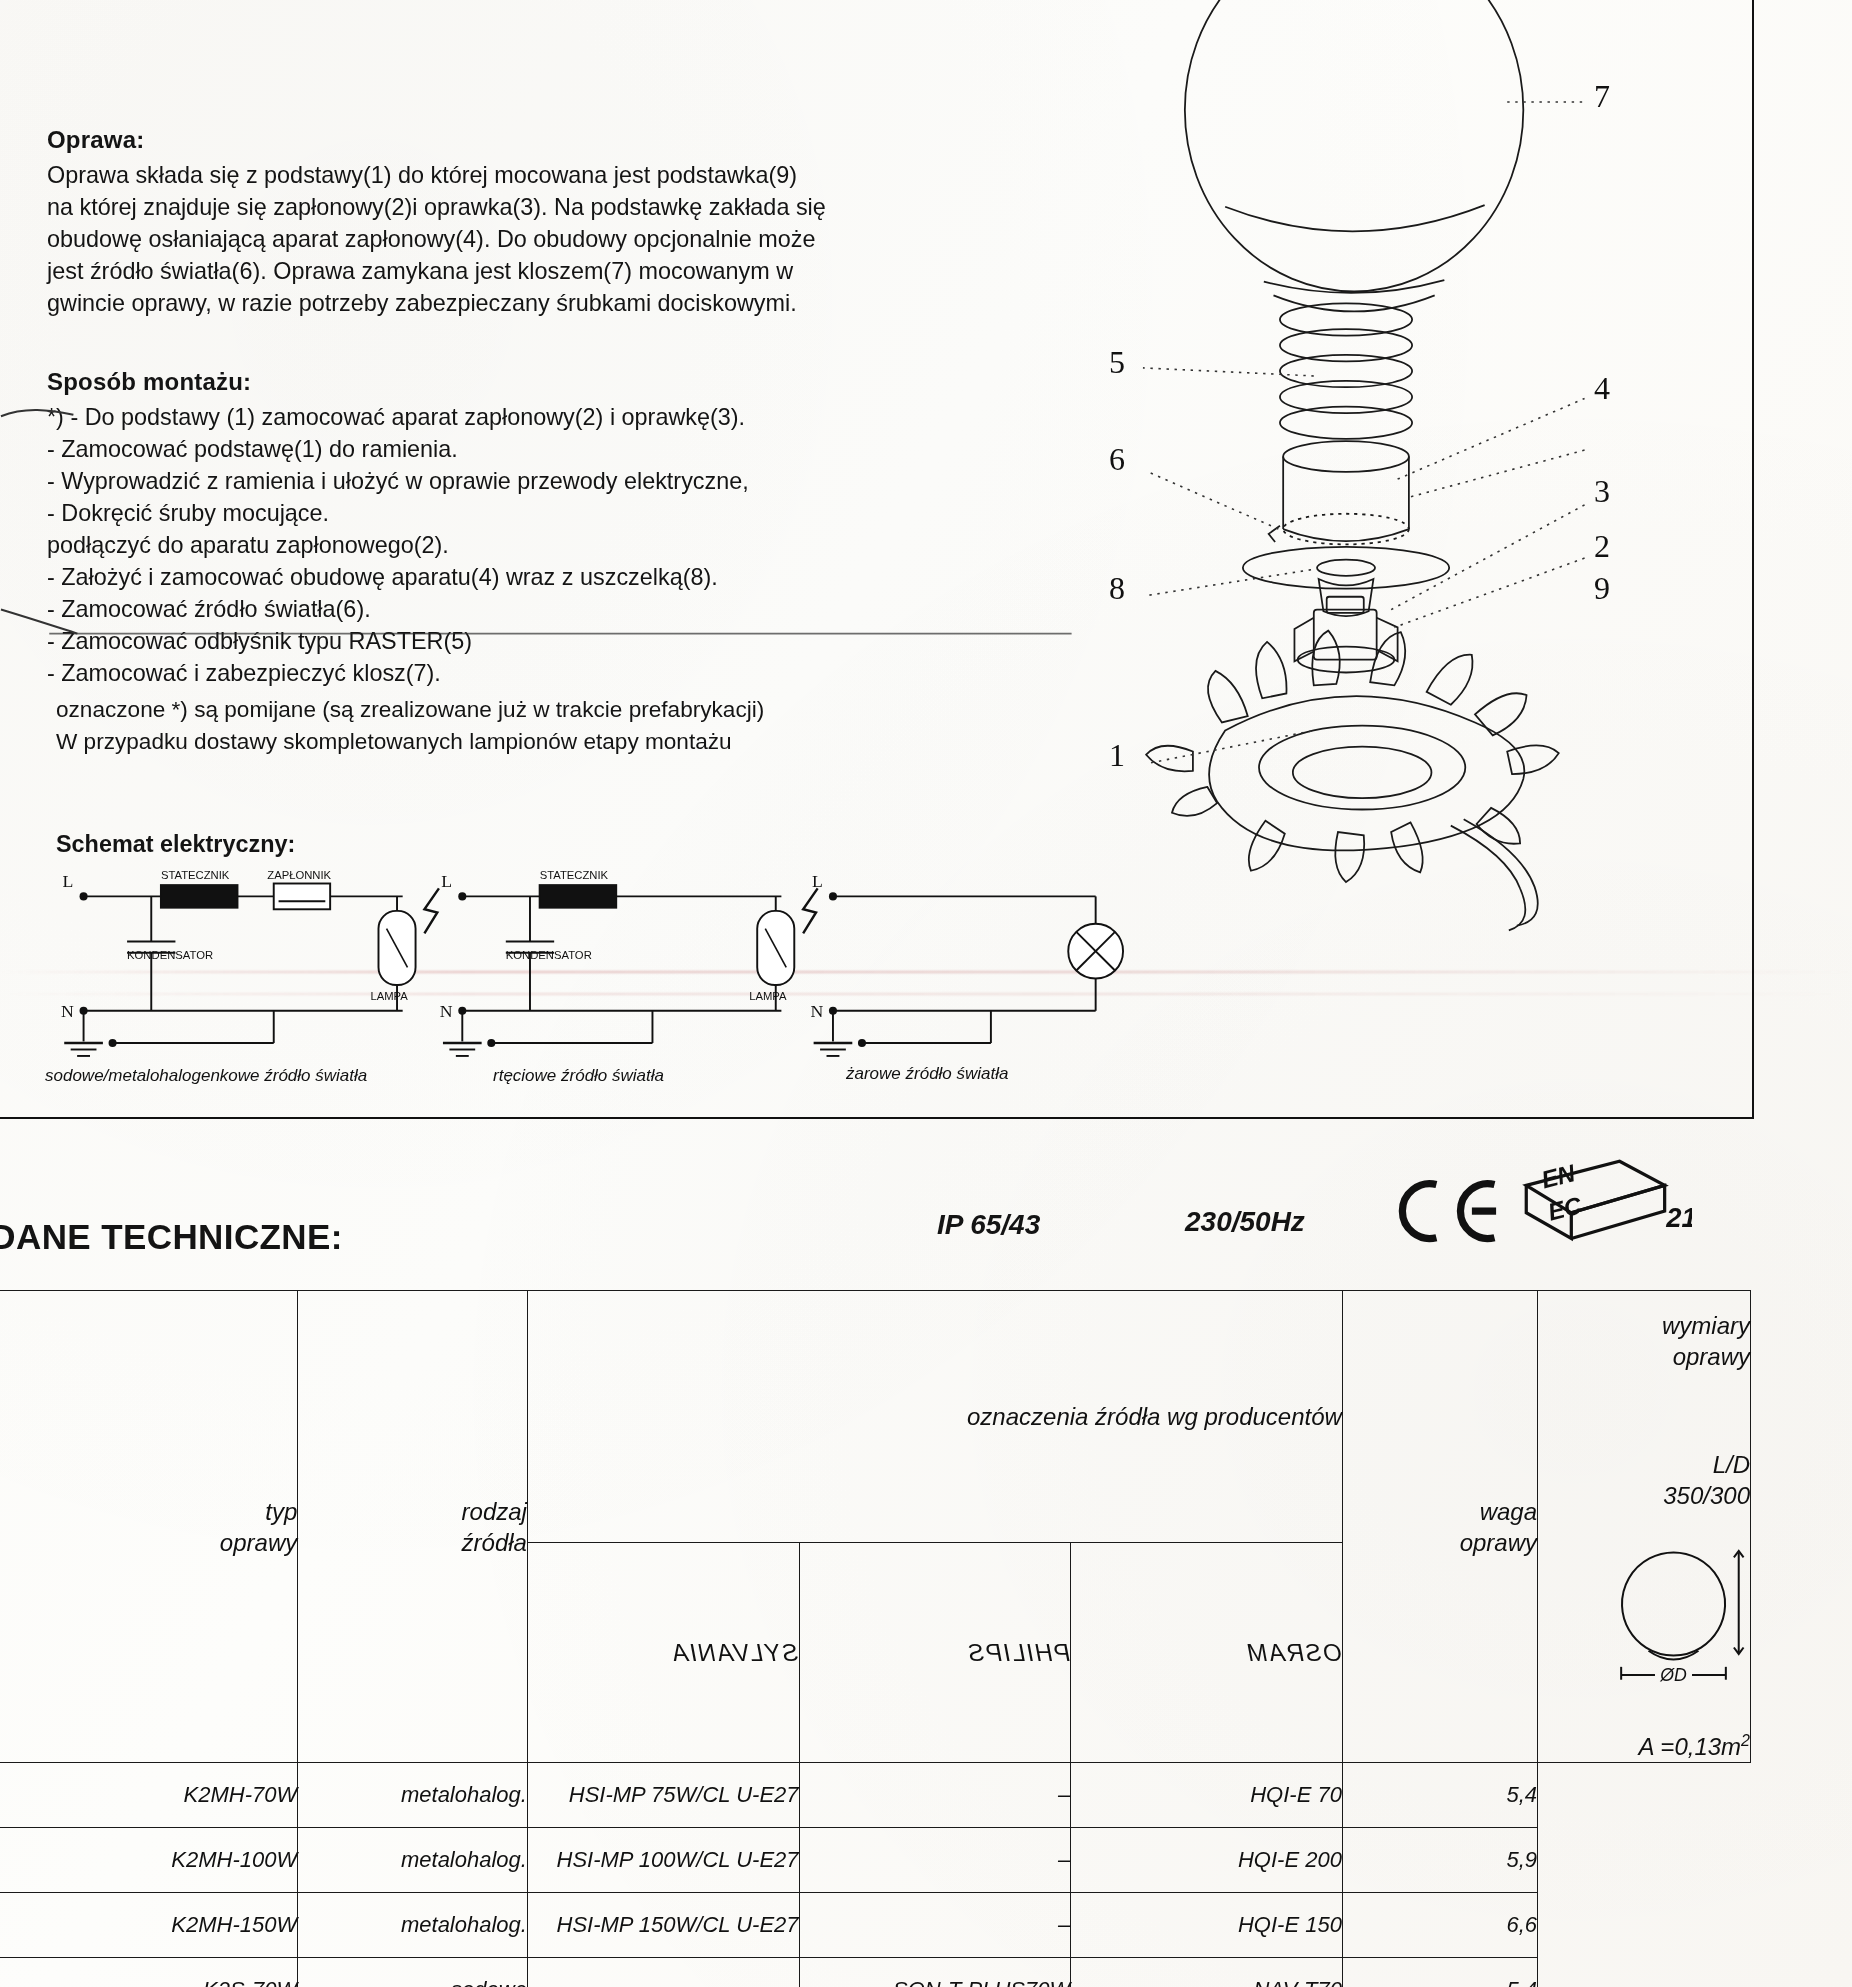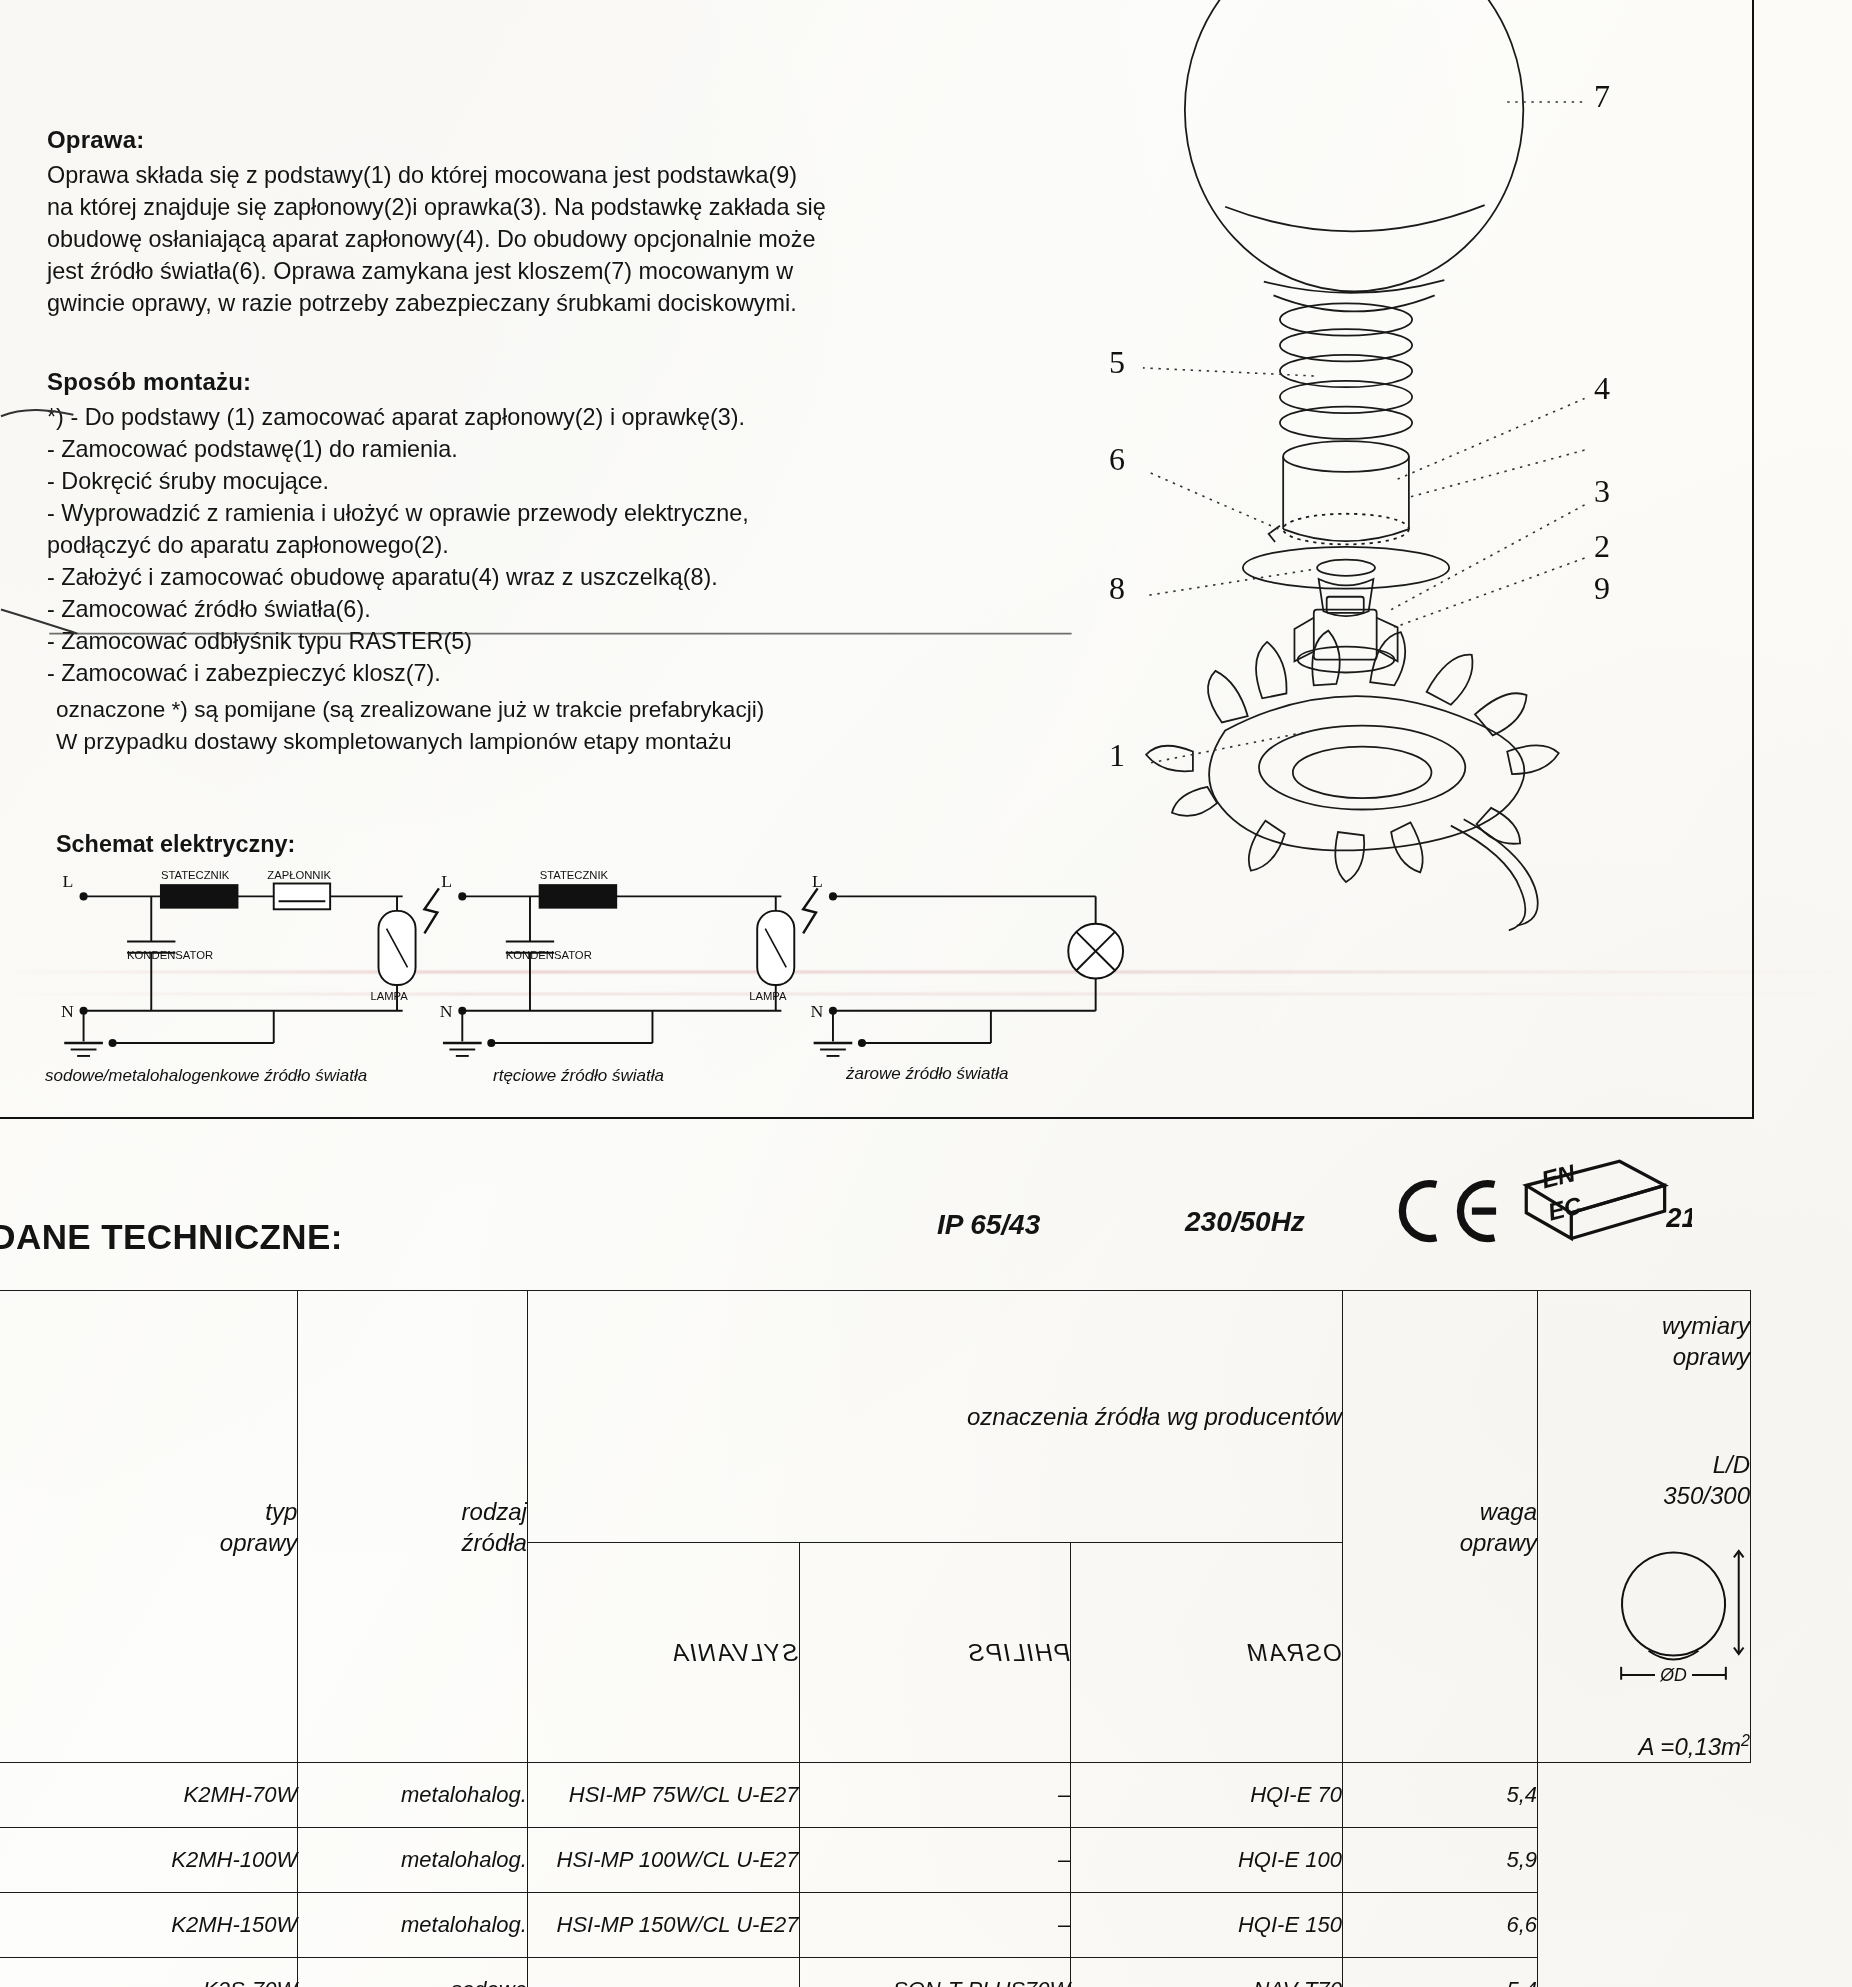--- a/index.html
+++ b/index.html
@@ -87,22 +87,22 @@
       <div class="txt body-line">na której znajduje się zapłonowy(2)i oprawka(3). Na podstawkę zakłada się</div>
       <div class="txt body-line">obudowę osłaniającą aparat zapłonowy(4). Do obudowy opcjonalnie może</div>
       <div class="txt body-line">jest źródło światła(6). Oprawa zamykana jest kloszem(7) mocowanym w</div>
       <div class="txt body-line">gwincie oprawy, w razie potrzeby zabezpieczany śrubkami dociskowymi.</div>
     </div>
 
     <div id="montaz-block">
       <div class="txt h-title">Sposób montażu:</div>
       <div class="txt body-line">*) - Do podstawy (1) zamocować aparat zapłonowy(2) i oprawkę(3).</div>
       <div class="txt body-line">- Zamocować podstawę(1) do ramienia.</div>
+      <div class="txt body-line">- Wyprowadzić z ramienia i ułożyć w oprawie przewody elektryczne,</div>
       <div class="txt body-line">- Dokręcić śruby mocujące.</div>
-      <div class="txt body-line">- Wyprowadzić z ramienia i ułożyć w oprawie przewody elektryczne,</div>
       <div class="txt body-line">  podłączyć do aparatu zapłonowego(2).</div>
       <div class="txt body-line">- Założyć i zamocować obudowę aparatu(4) wraz z uszczelką(8).</div>
       <div class="txt body-line">- Zamocować źródło światła(6).</div>
       <div class="txt body-line">- Zamocować odbłyśnik typu RASTER(5)</div>
       <div class="txt body-line">- Zamocować i zabezpieczyć klosz(7).</div>
     </div>
 
     <svg style="position:absolute;left:0;top:371px;width:1145px;height:322px;" viewBox="0 0 1420 400" width="1145" height="322">
       <path d="M0,60 C30,48 60,52 90,58" stroke="#333" stroke-width="2.5" fill="none"></path>
       <path d="M60,330 L1330,330" stroke="#222" stroke-width="2" fill="none" opacity=".65"></path>
@@ -389,21 +389,21 @@
       <td class="rowcell small-src">HSI-MP 75W/CL U-E27</td>
       <td class="rowcell">–</td>
       <td class="rowcell">HQI-E 70</td>
       <td class="rowcell">5,4</td>
     </tr>
     <tr>
       <td class="rowcell">K2MH-100W</td>
       <td class="rowcell">metalohalog.</td>
       <td class="rowcell small-src">HSI-MP 100W/CL U-E27</td>
       <td class="rowcell">–</td>
-      <td class="rowcell">HQI-E 100</td>
+      <td class="rowcell">HQI-E 200</td>
       <td class="rowcell">5,9</td>
     </tr>
     <tr>
       <td class="rowcell">K2MH-150W</td>
       <td class="rowcell">metalohalog.</td>
       <td class="rowcell small-src">HSI-MP 150W/CL U-E27</td>
       <td class="rowcell">–</td>
       <td class="rowcell">HQI-E 150</td>
       <td class="rowcell">6,6</td>
     </tr>

